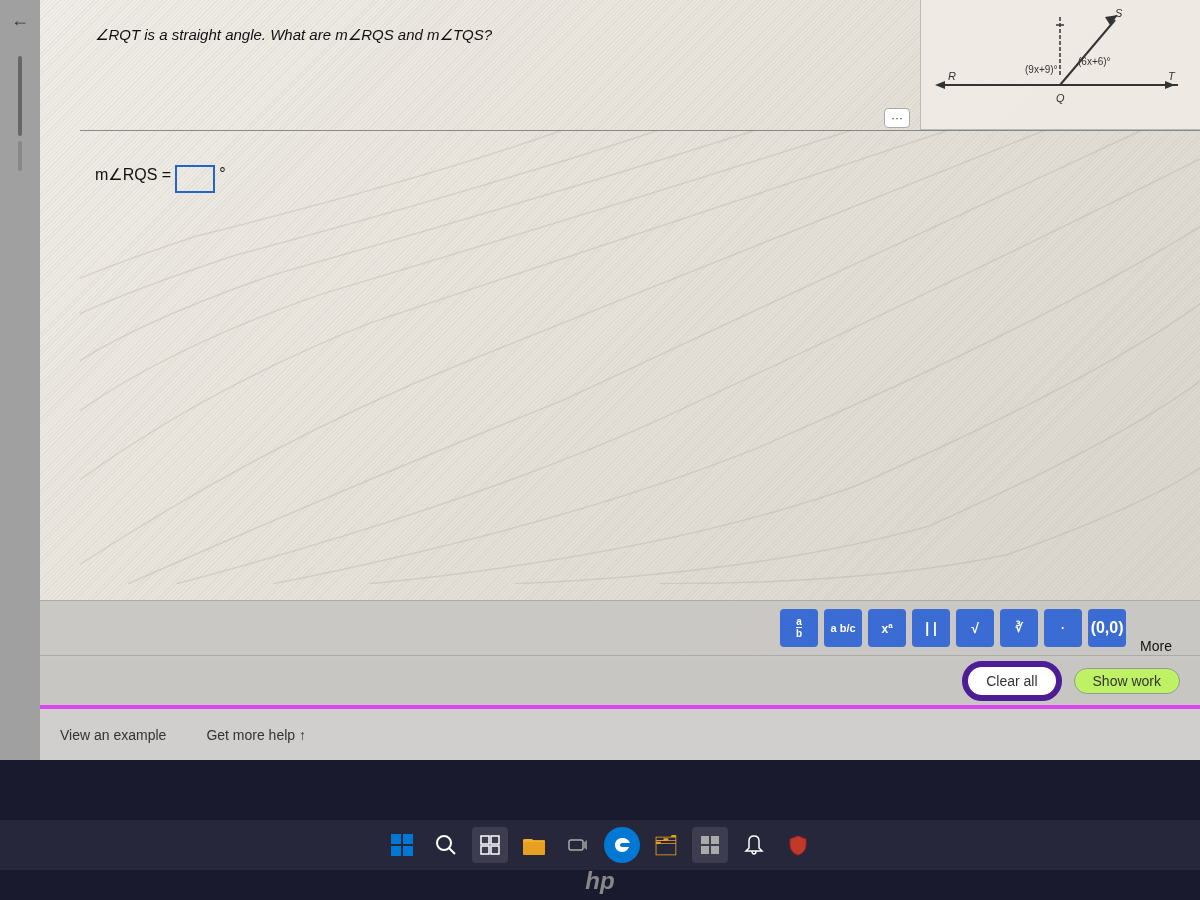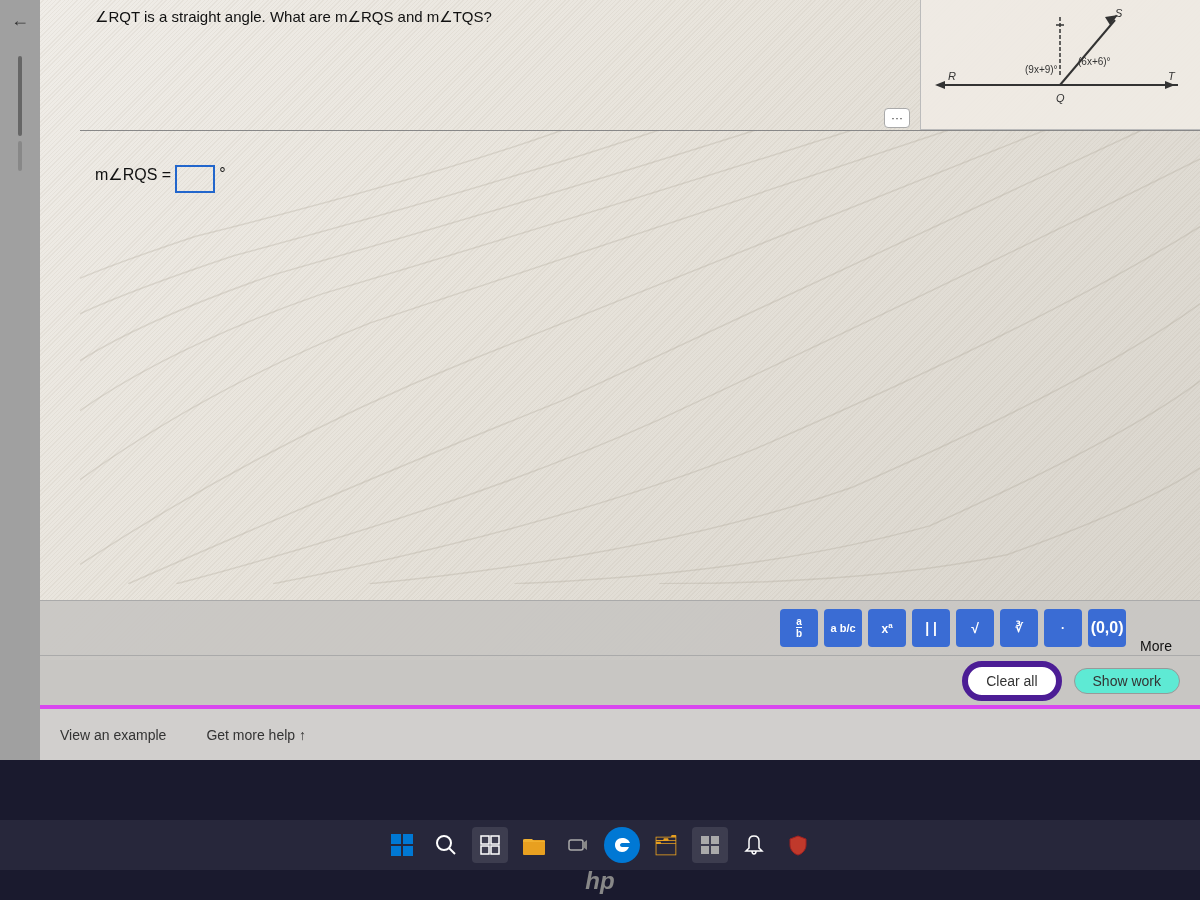--- a/index.html
+++ b/index.html
@@ -66,25 +66,26 @@
     .sidebar-arrow {
       color: #333;
       font-size: 18px;
       cursor: pointer;
       user-select: none;
     }
 
     
     .question-header {
       position: absolute;
-      top: 8px;
+      top: 26px;
       left: 55px;
       right: 200px;
       font-size: 15px;
       color: #111;
+      font-style: italic;
     }
 
     
     .diagram-area {
       position: absolute;
       top: 0;
       right: 0;
       width: 280px;
       height: 130px;
       background: rgba(240,235,228,0.9);
@@ -186,21 +187,21 @@
       background: white;
       border: 6px solid #4c1d95;
       border-radius: 20px;
       padding: 6px 18px;
       font-size: 14px;
       cursor: pointer;
       color: #333;
     }
 
     .btn-show-work {
-      background: #5eead4;
+      background: #bef264;
       border: 1px solid #999;
       border-radius: 20px;
       padding: 4px 18px;
       font-size: 14px;
       cursor: pointer;
       color: #333;
     }
 
     
     .help-bar {

